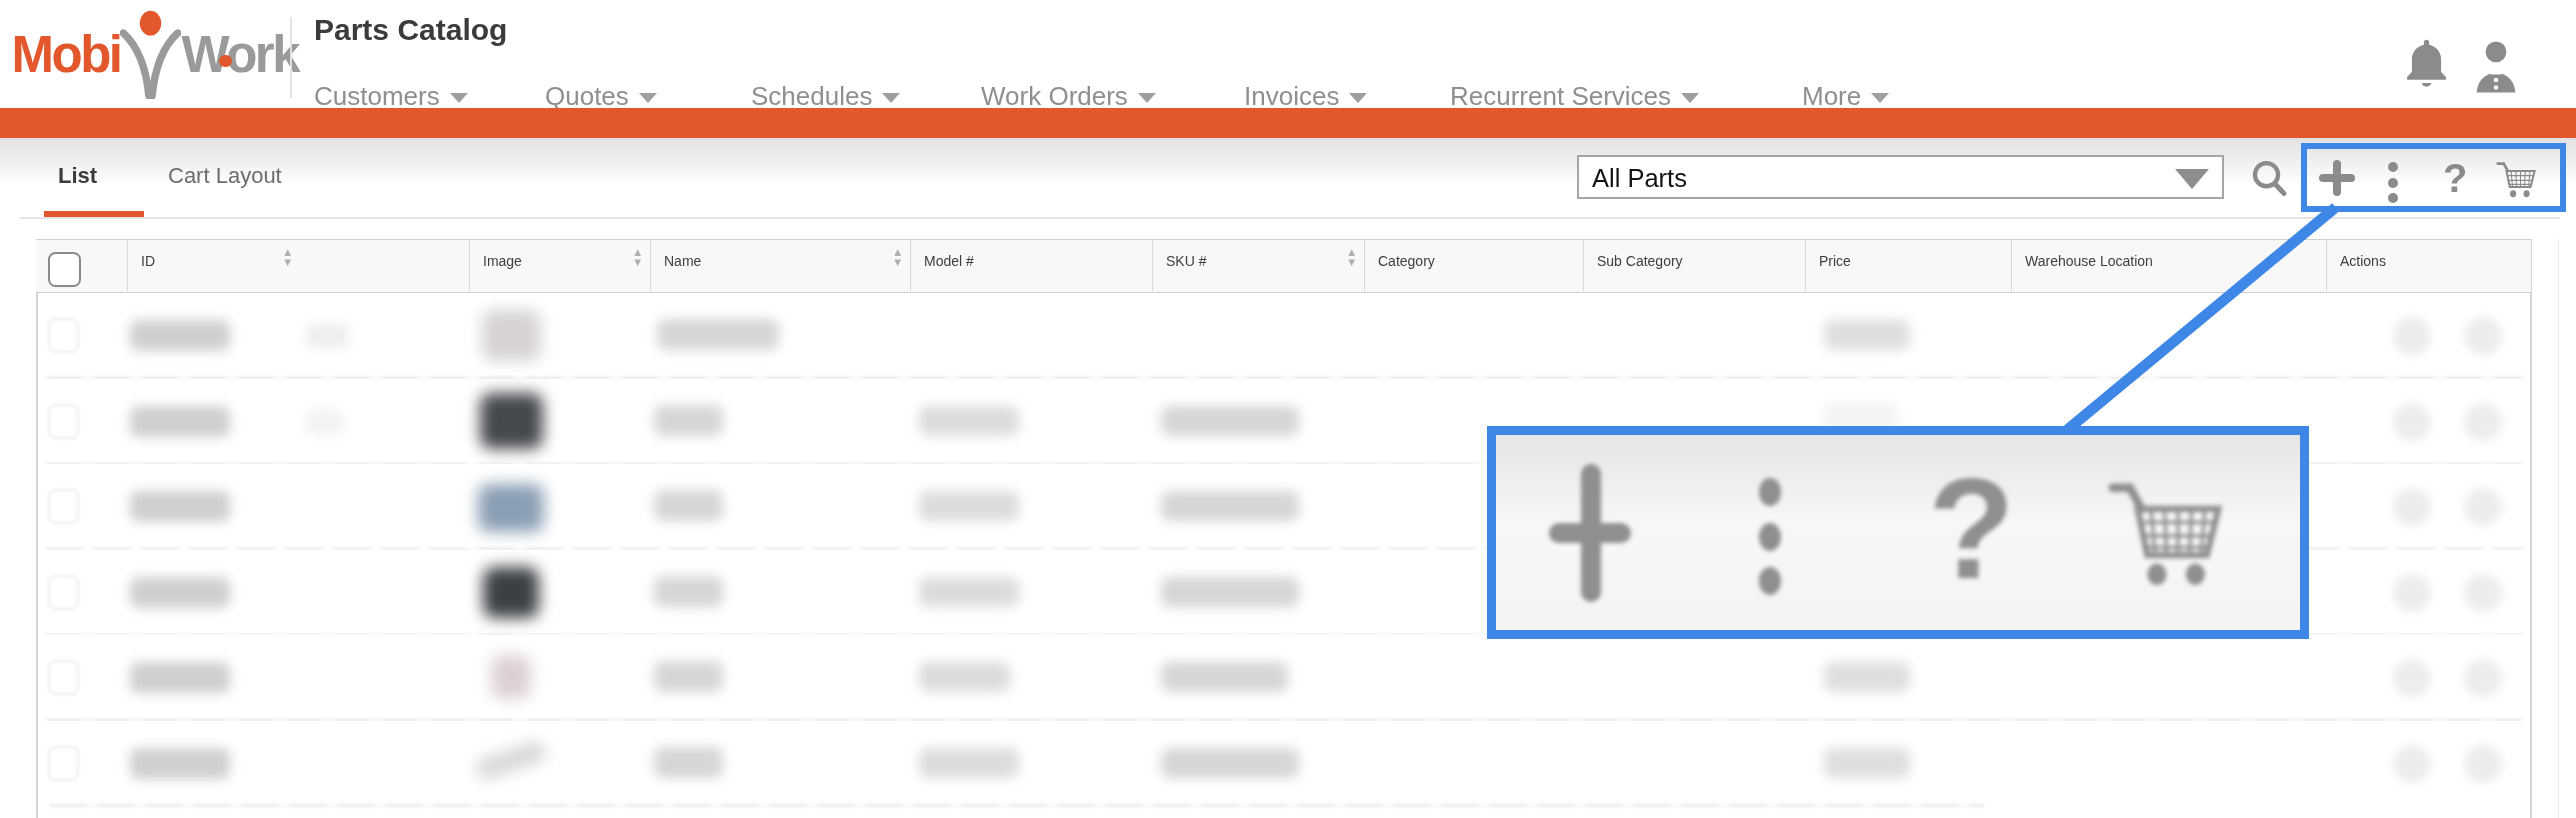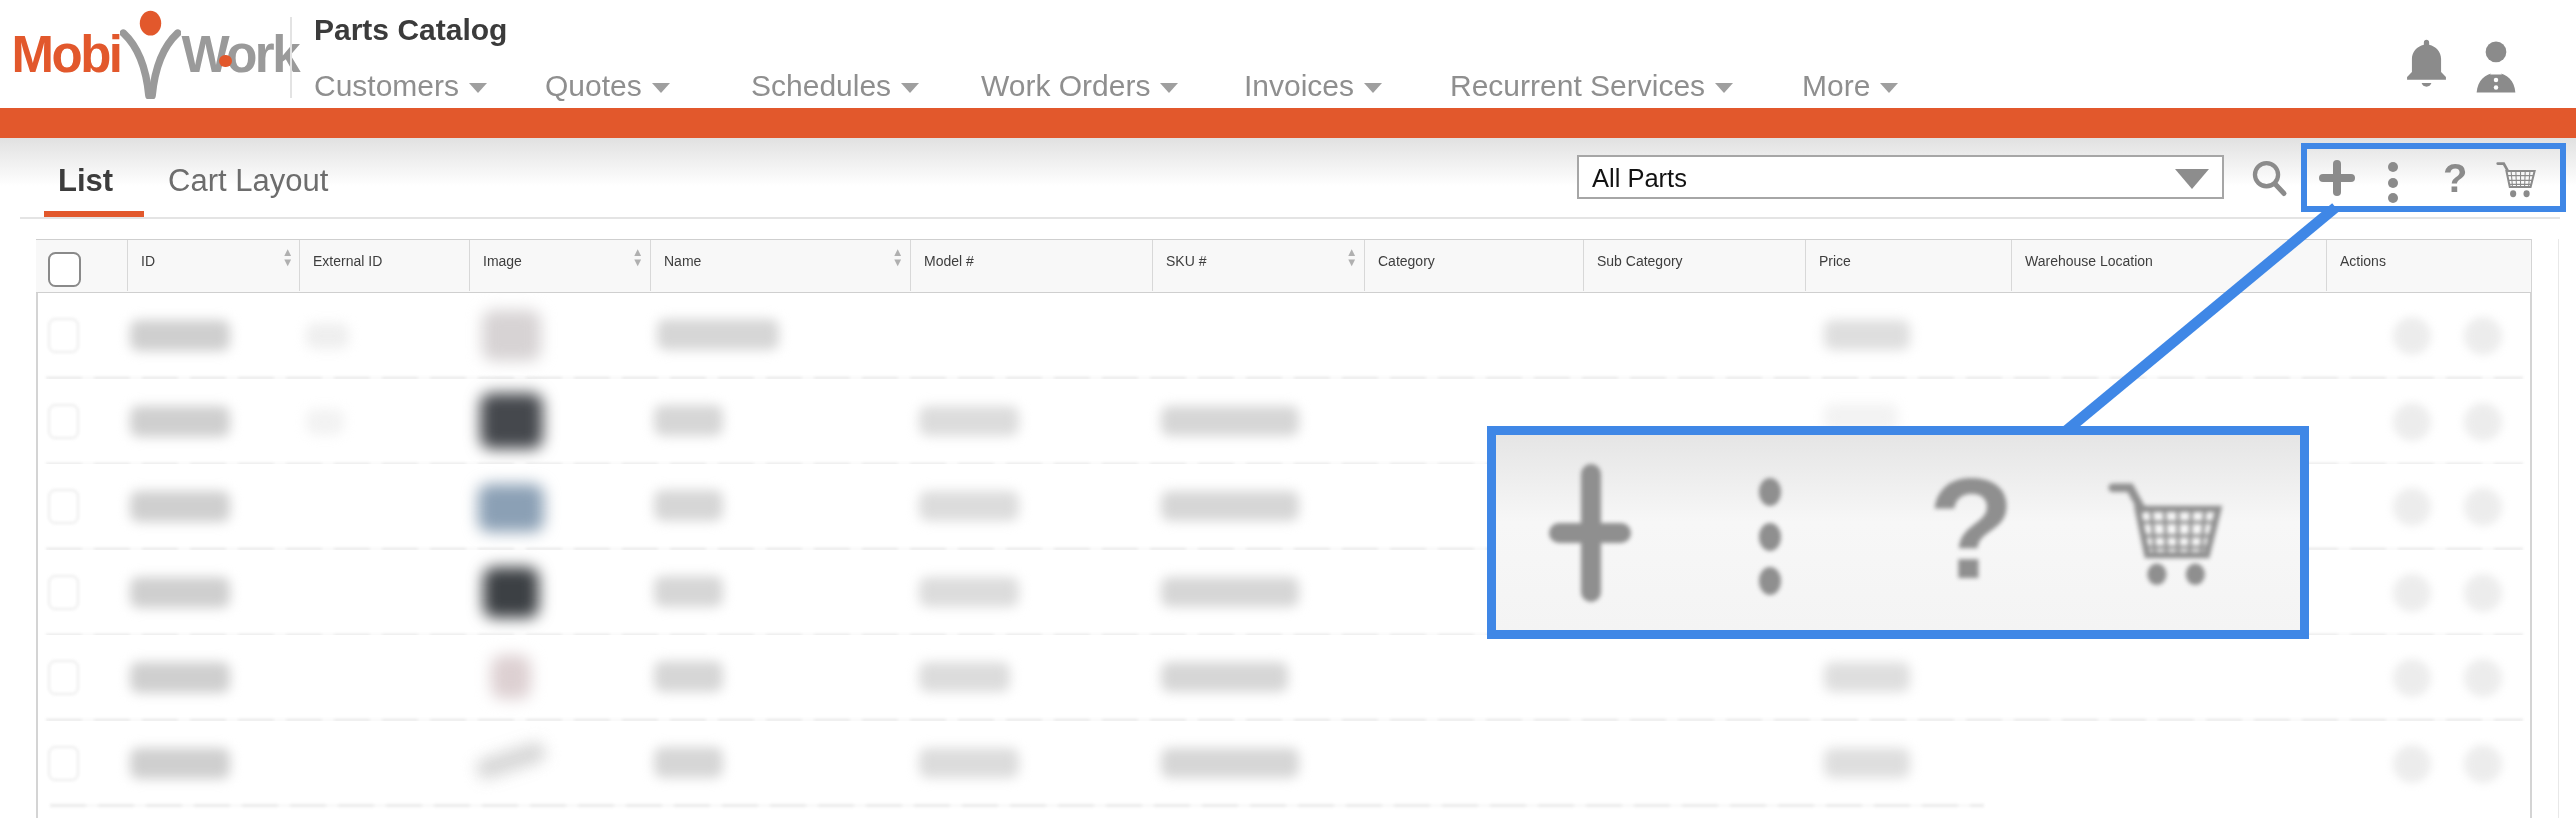--- a/index.html
+++ b/index.html
@@ -7,32 +7,32 @@
           font-family:"Liberation Sans", sans-serif;color:#3b3b3b;}
 
   
   .tophdr{position:absolute;left:0;top:0;width:2576px;height:80px;background:#fff;}
   .logo{position:absolute;left:11.5px;top:8.2px;height:92px;display:flex;align-items:center;cursor:pointer;}
   .logo .mobi{font-size:51px;font-weight:800;letter-spacing:-2.5px;color:#e2582c;}
   .logo .work{font-size:51px;font-weight:800;letter-spacing:-2.5px;color:#9a9a9a;position:relative;}
   .logo .odot{position:absolute;left:38px;top:30px;width:12.3px;height:12.3px;border-radius:50%;background:#e2582c;}
   .hdr-divider{position:absolute;left:290px;top:16.5px;width:1.6px;height:81px;background:#e3e3e3;}
   .page-title{position:absolute;left:314px;top:13px;font-size:30px;font-weight:700;color:#3b3b3b;}
-  .nav-item{position:absolute;top:69px;font-size:30px;color:#8f8f8f;cursor:pointer;white-space:nowrap;}
+  .nav-item{position:absolute;top:81px;font-size:26px;color:#8f8f8f;cursor:pointer;white-space:nowrap;}
   .nav-item .caret{display:inline-block;width:0;height:0;border-left:9px solid transparent;
      border-right:9px solid transparent;border-top:10.7px solid #9f9f9f;margin-left:10px;vertical-align:middle;}
   .hdr-ico{position:absolute;top:36px;cursor:pointer;}
 
   
   .orangebar{position:absolute;left:0;top:108px;width:2576px;height:30px;background:#e2582c;}
   .topshadow{position:absolute;left:0;top:138px;width:2576px;height:48px;
      background:linear-gradient(#d7d7d7,rgba(255,255,255,0));opacity:.75;}
 
   
-  .tab{position:absolute;top:163px;font-size:31px;cursor:pointer;}
+  .tab{position:absolute;top:163px;font-size:22px;cursor:pointer;}
   .tab.active{font-weight:700;color:#3c3c3c;}
   .tab.inactive{color:#6d6d6d;}
   .tab-underline{position:absolute;left:44px;top:211px;width:100px;height:5.8px;background:#e2582c;}
   .tab-rule{position:absolute;left:20px;top:217px;width:2540px;height:1.6px;background:#e4e4e4;}
 
   
   .filter-dd{position:absolute;left:1577px;top:155px;width:647px;height:44px;background:#fff;
      border:2.5px solid #a6a6a6;box-sizing:border-box;cursor:pointer;}
   .filter-dd .val{position:absolute;left:13px;top:6.6px;font-size:25.5px;color:#121212;}
   .filter-dd .ddcaret{position:absolute;right:13px;top:12.3px;width:0;height:0;
@@ -186,23 +186,20 @@
   <div class="thead">
     <div class="hcell" style="left:0;width:91px;border-left:none">
       <span class="hchk"></span>
     </div>
     <div class="hcell" style="left:91px;width:173px">
       <span class="lbl">ID</span>
       <span class="sort">
           <span>▲</span>
           <span>▼</span>
         </span>
-    </div>
-    <div class="hcell" style="left:263px;width:170px">
-      <span class="lbl">External ID</span>
     </div>
     <div class="hcell" style="left:433px;width:181px">
       <span class="lbl">Image</span>
       <span class="sort">
           <span>▲</span>
           <span>▼</span>
         </span>
     </div>
     <div class="hcell" style="left:614px;width:260px">
       <span class="lbl">Name</span>

